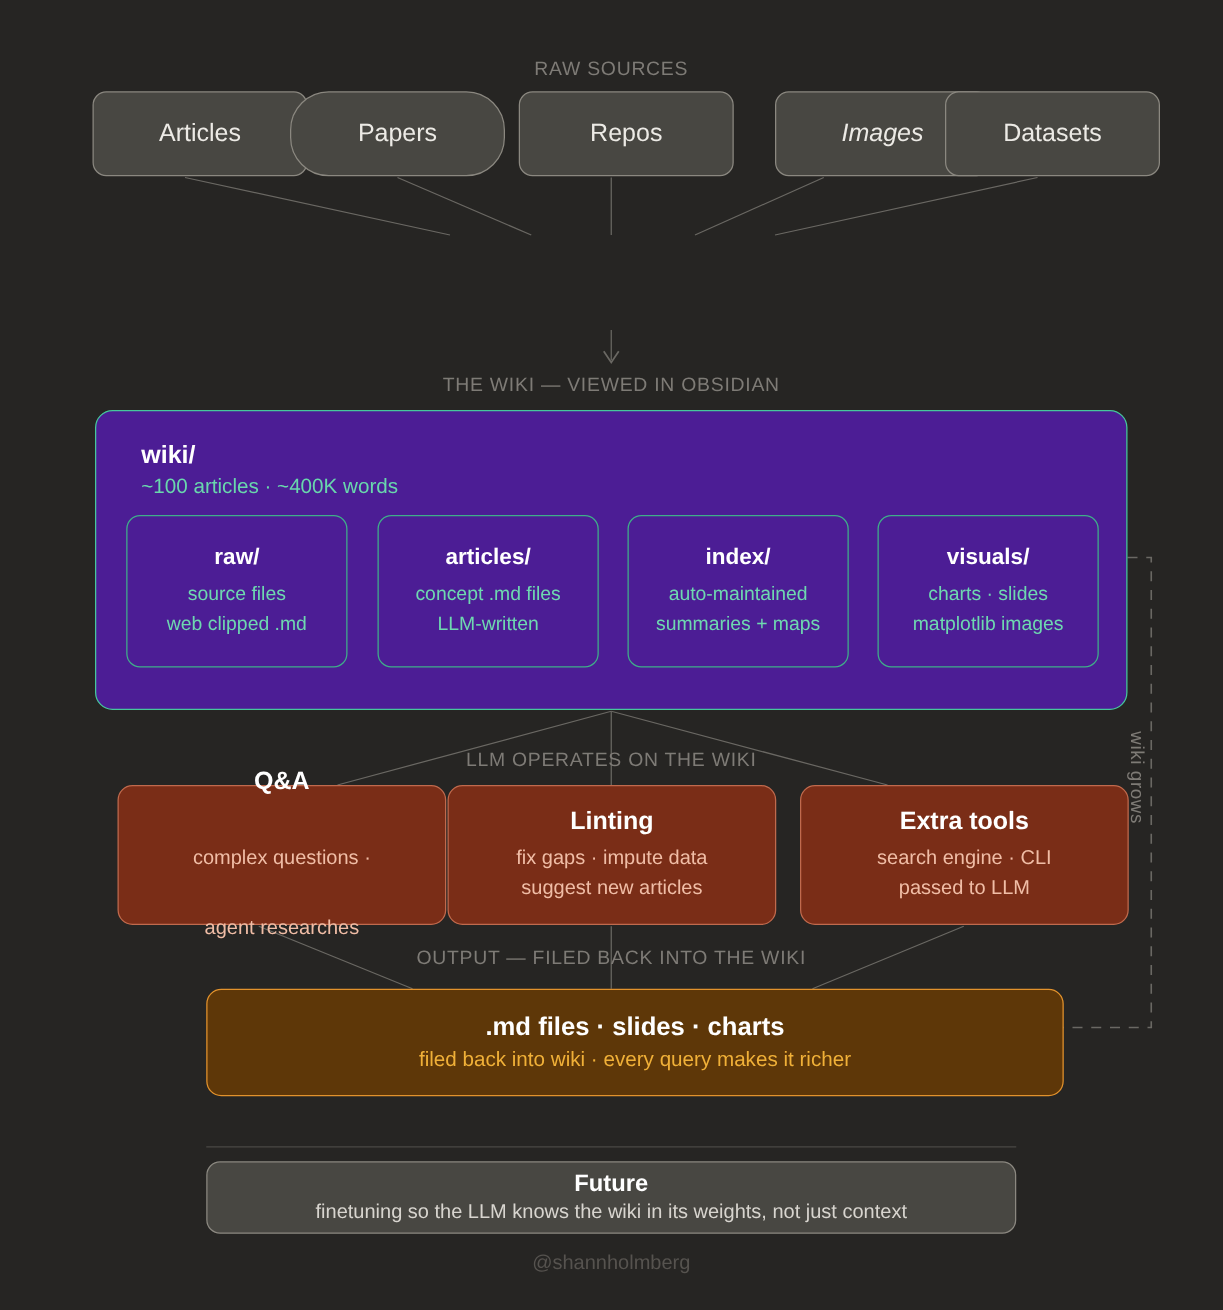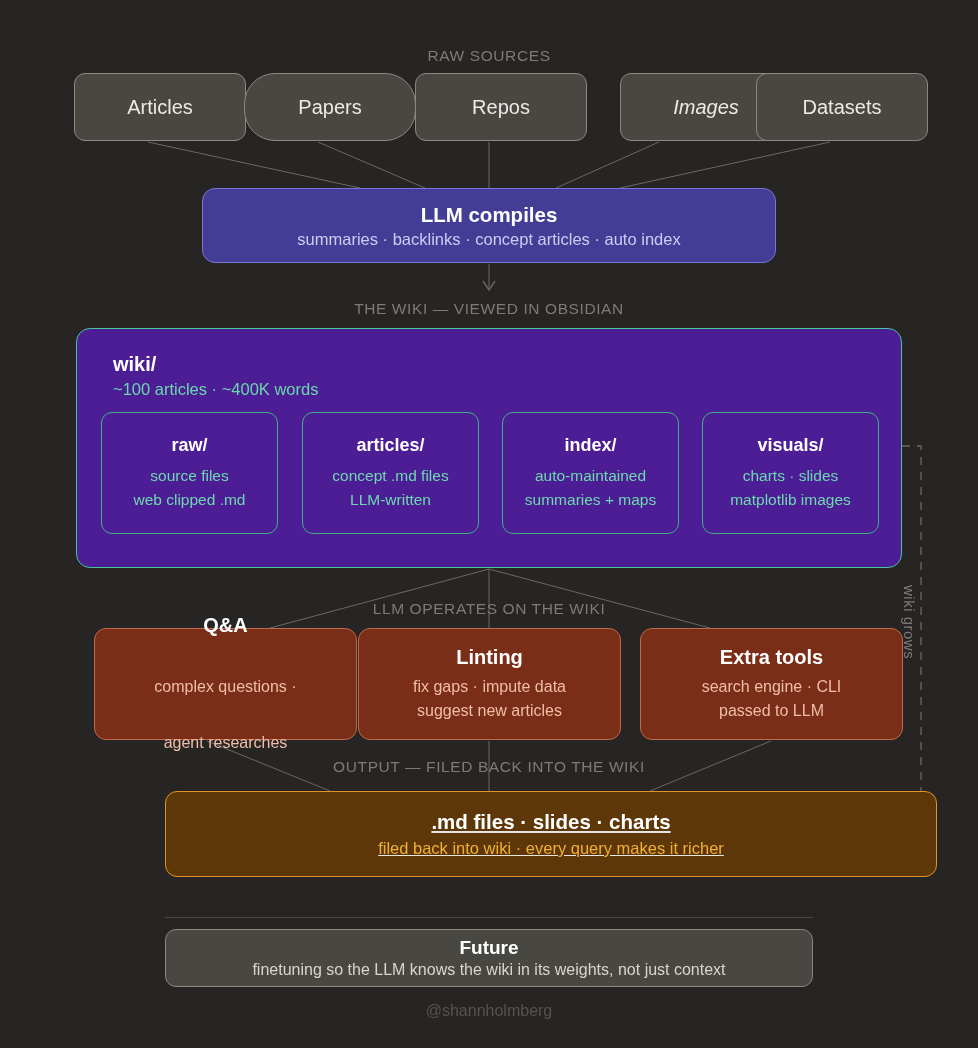--- a/index.html
+++ b/index.html
@@ -151,26 +151,25 @@
   }
   .op .s {
     font-size: 16px;
     color: #f0bda6;
     line-height: 1.45;
   }
   
   .output {
     left: 165px;
     top: 791px;
-    width: 772px;
+    width: 686px;
     height: 86px;
     background: #5e3708;
     border: 1.6px solid #e2922c;
     border-radius: 12px;
-    text-decoration: underline;
   }
   .output .t {
     font-size: 20.5px;
     font-weight: bold;
     color: #ffffff;
     margin-bottom: 5px;
   }
   .output .s {
     font-size: 16.5px;
     color: #f0b038;
@@ -252,37 +251,33 @@
 
     <path d="M 902 446 L 921 446 L 921 822 L 818 822" stroke="#6a6863" stroke-width="1.3" fill="none" stroke-dasharray="8 7"></path>
     <path d="M 826 817 L 815 822 L 826 827" stroke="#6a6863" stroke-width="1.3" fill="none"></path>
   </svg>
 
   <div class="section-label" style="top:47px;">RAW SOURCES</div>
 
   <div class="box src" style="left:74px;">
     <span class="t">Articles</span>
   </div>
-  <div class="box src" style="left:244px;border-radius:31px;">
+  <div class="box src" style="left:232px;border-radius:31px;">
     <span class="t">Papers</span>
   </div>
   <div class="box src" style="left:415px;">
     <span class="t">Repos</span>
   </div>
   <div class="box src" style="left:620px;font-style:italic;">
     <span class="t">Images</span>
   </div>
   <div class="box src" style="left:756px;">
     <span class="t">Datasets</span>
   </div>
 
-  <div class="box compile">
-    <span class="t">LLM compiles</span>
-    <span class="s">summaries · backlinks · concept articles · auto index</span>
-  </div>
 
   <div class="section-label" style="top:300px;">THE WIKI — VIEWED IN OBSIDIAN</div>
 
   <div class="box wiki">
     <div class="wiki-title">wiki/</div>
     <div class="wiki-sub">~100 articles · ~400K words</div>
 
     <div class="subbox" style="left:24px;">
       <span class="t">raw/</span>
       <span class="s">source files</span>

